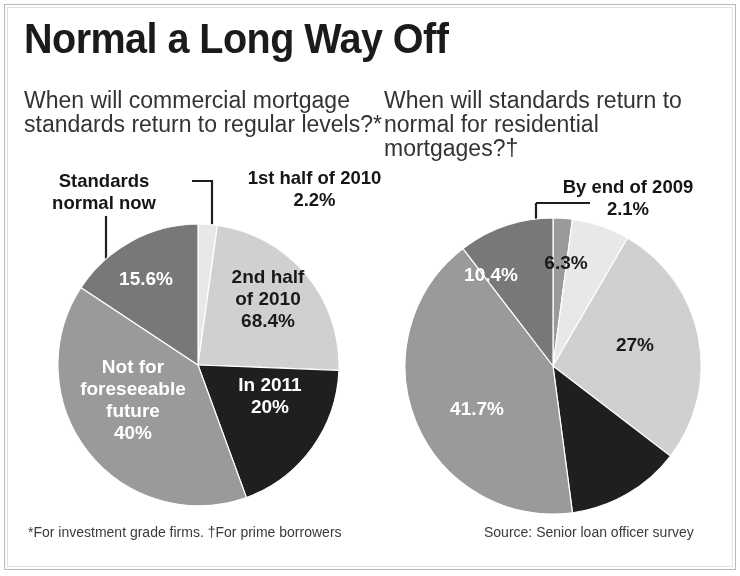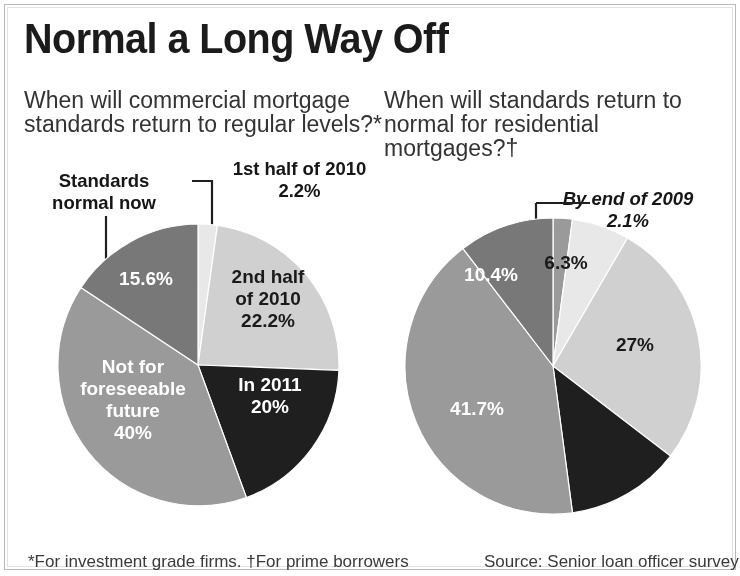--- a/index.html
+++ b/index.html
@@ -71,24 +71,24 @@
     line-height: 22px;
     font-weight: bold;
     color: #161616;
     text-align: center;
     white-space: pre-line;
   }
   #label-standards-now {
     left: 24px; top: 170px; width: 160px;
   }
   #label-first-half {
-    left: 212px; top: 158px; width: 175px;
+    left: 212px; top: 167px; width: 175px; padding-left: 15px;
   }
   #label-end-2009 {
-    left: 528px; top: 188px; width: 200px; font-style: italic;
+    left: 528px; top: 176px; width: 200px;
   }
 
   .pie-wrap {
     position: absolute;
   }
   #pie-left { left: 55px;  top: 222px; width: 286px; height: 286px; }
   #pie-right { left: 403px; top: 216px; width: 300px; height: 300px; }
 
   .slice-label {
     position: absolute;
@@ -97,24 +97,23 @@
     font-weight: bold;
     text-align: center;
     white-space: pre-line;
     pointer-events: none;
   }
   .slice-label.light { color: #ffffff; }
   .slice-label.dark  { color: #1a1a1a; }
 
   .footnote {
     position: absolute;
-    font-size: 17px;
+    font-size: 14px;
     line-height: 17px;
     color: #3a3a3a;
-    margin-top: 29px;
   }
   #footnote-left  { left: 28px;  top: 524px; }
   #footnote-right { left: 484px; top: 524px; }
 
   .leader { position: absolute; }
 </style>
 </head>
 <body>
 
 <div id="page">
@@ -152,21 +151,21 @@
 
       <path d="M 143 143 L 191.41 275.53 A 141 141 0 0 1 25.91 65.62 Z" fill="#9a9a9a" stroke="#ffffff" stroke-width="1.2"></path>
 
       <path d="M 143 143 L 25.91 65.62 A 141 141 0 0 1 143 2 Z" fill="#787878" stroke="#ffffff" stroke-width="1.2"></path>
     </svg>
 
     <div class="slice-label light" style="left:36px; top:46px; width:110px;">15.6%</div>
 
     <div class="slice-label dark" style="left:155px; top:44px; width:116px;">2nd half
 of 2010
-22.2%</div>
+68.4%</div>
 
     <div class="slice-label light" style="left:160px; top:152px; width:110px;">In 2011
 20%</div>
 
     <div class="slice-label light" style="left:16px; top:134px; width:124px;text-align:center;">Not for
 foreseeable
 future
 40%</div>
   </div>
 

